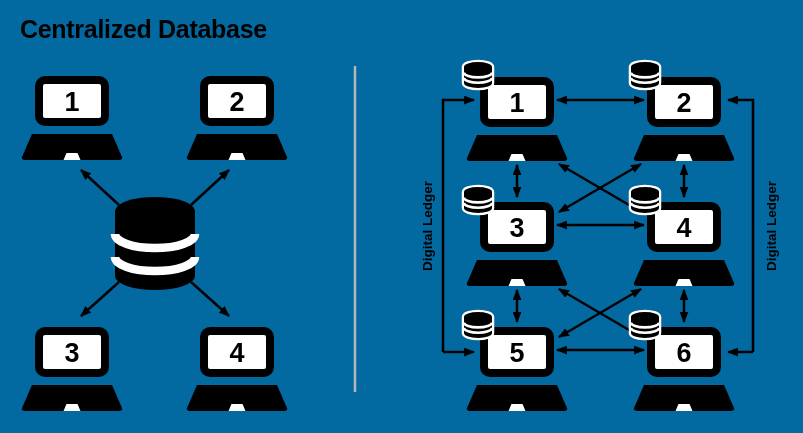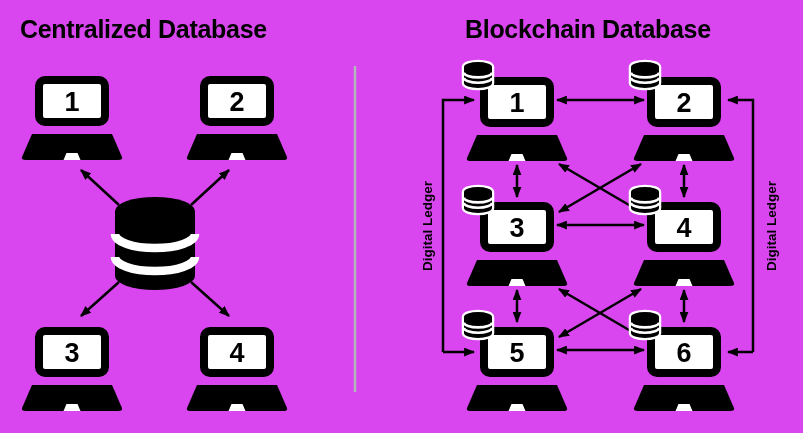--- a/index.html
+++ b/index.html
@@ -1,33 +1,32 @@
 <!DOCTYPE html>
 <html><head>
 <meta charset="utf-8">
 <style>
   html,body{margin:0;padding:0;background:#fff;}
-  .stage{position:relative;width:803px;height:433px;background:#d946ef;overflow:hidden;
+  .stage{position:relative;width:803px;height:433px;background:#0369a1;overflow:hidden;
          font-family:"Liberation Sans",sans-serif;}
   .panel-title{position:absolute;top:15px;font-size:25px;font-weight:bold;color:#000;
          letter-spacing:-0.3px;white-space:nowrap;}
   .title-left{left:20px;}
   .title-right{left:465px;}
   svg.diagram{position:absolute;left:0;top:0;}
   svg text.node-num{font-family:"Liberation Sans",sans-serif;font-weight:bold;font-size:27px;fill:#000;}
   svg text.ledger{font-family:"Liberation Sans",sans-serif;font-weight:bold;font-size:13.5px;fill:#000;}
   .arrow{stroke:#000;stroke-width:2.5;fill:none;}
 </style>
 </head>
 <body>
 
 <div class="stage">
 
   <div class="panel-title title-left">Centralized Database</div>
-  <div class="panel-title title-right">Blockchain Database</div>
 
   <svg class="diagram" width="803" height="433" viewBox="0 0 803 433">
     <defs>
       <marker id="arr" viewBox="0 0 10 8" refX="9" refY="4" markerWidth="11" markerHeight="9" orient="auto-start-reverse" markerUnits="userSpaceOnUse">
         <path d="M0,0 L10,4 L0,8 Z" fill="#000"></path>
       </marker>
 
       <g id="laptop">
         <rect x="17" y="4" width="66" height="42" rx="6" fill="#fff" stroke="#000" stroke-width="8"></rect>
         <path d="M10,58 L90,58 L100,81 Q101,84 96,84 L4,84 Q-1,84 0,81 Z" fill="#000"></path>

